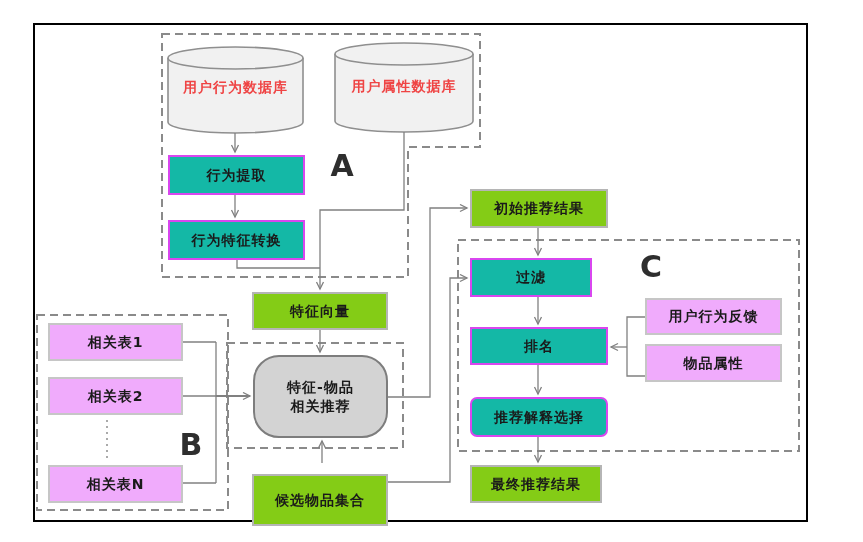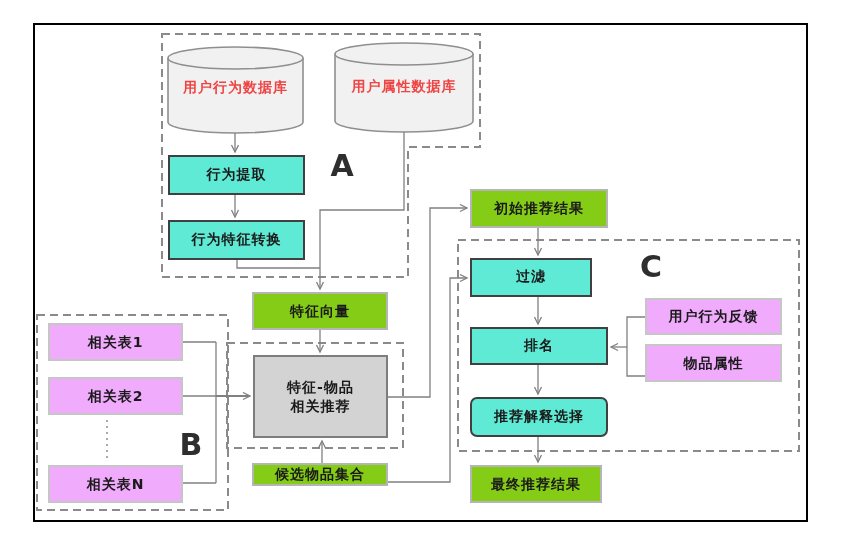--- a/index.html
+++ b/index.html
@@ -4,21 +4,21 @@
 <style>
   html,body{margin:0;padding:0;background:#ffffff;}
   .canvas{position:relative;width:863px;height:542px;background:#ffffff;overflow:hidden;
           font-family:"DejaVu Sans","Liberation Sans",sans-serif;}
   .frame{position:absolute;left:33px;top:23px;width:775px;height:499px;
          border:2px solid #000;box-sizing:border-box;background:#fff;}
   .layer{position:absolute;left:0;top:0;width:863px;height:542px;}
   .node{position:absolute;display:flex;align-items:center;justify-content:center;
         box-sizing:border-box;font-size:14px;font-weight:bold;color:#1a1a1a;
         letter-spacing:1px;text-align:center;line-height:1.35;}
-  .shaded{background:#5eead4;border:2px solid #404040;font-family:Liberation Serif, serif;}
+  .shaded{background:#14b8a6;border:2px solid #d946ef;}
   .dark{background:#d3d3d3;border:2px solid #7d7d7d;}
   .light{background:#84cc16;border:2px solid #b5b5b5;}
   .lighter{background:#f0abfc;border:2px solid #c6c6c6;}
   .prelines{white-space:pre-line;}
   .cyl-label{position:absolute;display:flex;align-items:center;justify-content:center;
         font-size:14px;font-weight:bold;color:#ef4444;letter-spacing:1px;}
   .group-label{position:absolute;display:flex;align-items:center;justify-content:center;
         font-size:30px;font-weight:bold;color:#2e2e2e;}
 </style>
 </head>
@@ -81,23 +81,23 @@
   <div class="group-label" style="left:634px;top:248px;width:34px;height:36px;">C</div>
 
   <div class="node shaded" style="left:168px;top:155px;width:137px;height:40px;">行为提取</div>
   <div class="node shaded" style="left:168px;top:220px;width:137px;height:40px;">行为特征转换</div>
   <div class="node light" style="left:252px;top:292px;width:136px;height:38px;">特征向量</div>
 
   <div class="node lighter" style="left:48px;top:323px;width:135px;height:38px;">相关表1</div>
   <div class="node lighter" style="left:48px;top:377px;width:135px;height:38px;">相关表2</div>
   <div class="node lighter" style="left:48px;top:465px;width:135px;height:38px;">相关表N</div>
 
-  <div class="node dark prelines" style="left:253px;top:355px;width:135px;height:83px;">特征-物品
+  <div class="node dark prelines" style="left:253px;top:355px;width:135px;height:83px;border-radius:26px;">特征-物品
 相关推荐</div>
-  <div class="node light" style="left:252px;top:463px;width:136px;height:23px;">候选物品集合</div>
+  <div class="node light" style="left:252px;top:474px;width:136px;height:52px;">候选物品集合</div>
 
   <div class="node light" style="left:470px;top:189px;width:138px;height:39px;">初始推荐结果</div>
   <div class="node shaded" style="left:470px;top:258px;width:122px;height:39px;">过滤</div>
   <div class="node shaded" style="left:470px;top:327px;width:138px;height:38px;">排名</div>
   <div class="node shaded" style="left:470px;top:397px;width:138px;height:40px;border-radius:7px;">推荐解释选择</div>
   <div class="node light" style="left:470px;top:465px;width:132px;height:38px;">最终推荐结果</div>
 
   <div class="node lighter" style="left:645px;top:298px;width:137px;height:37px;">用户行为反馈</div>
   <div class="node lighter" style="left:645px;top:344px;width:137px;height:38px;">物品属性</div>
 </div>

